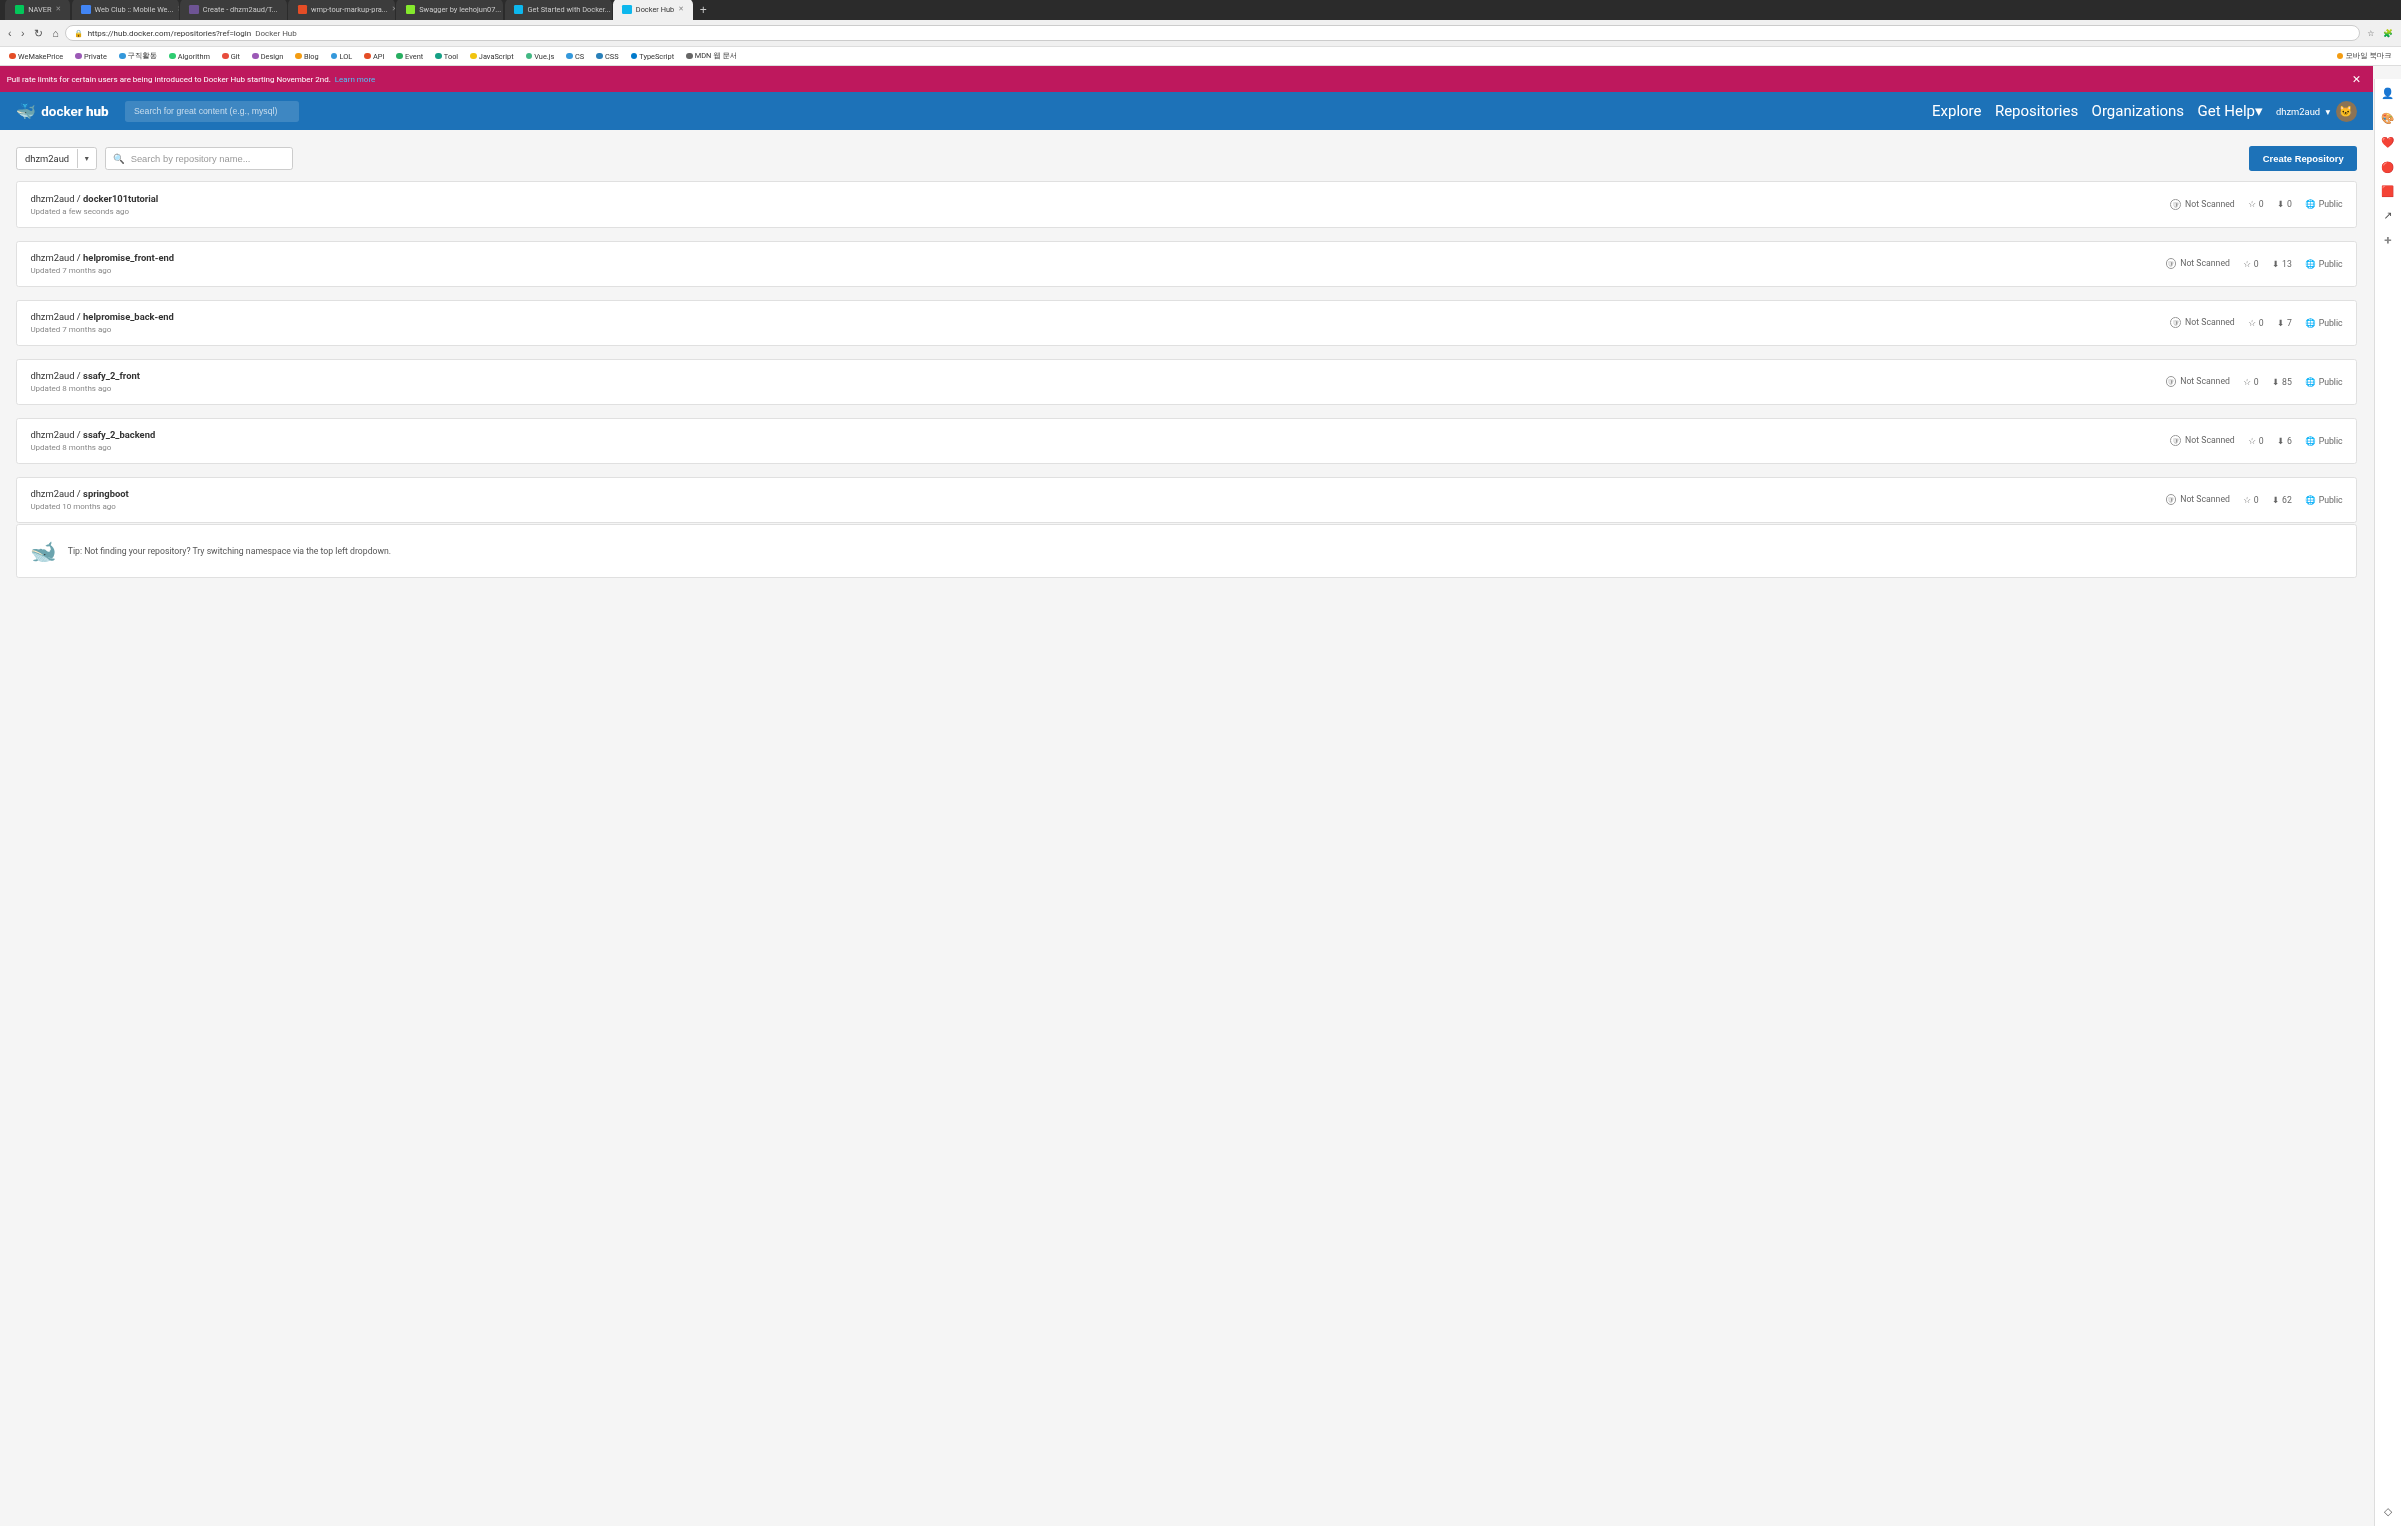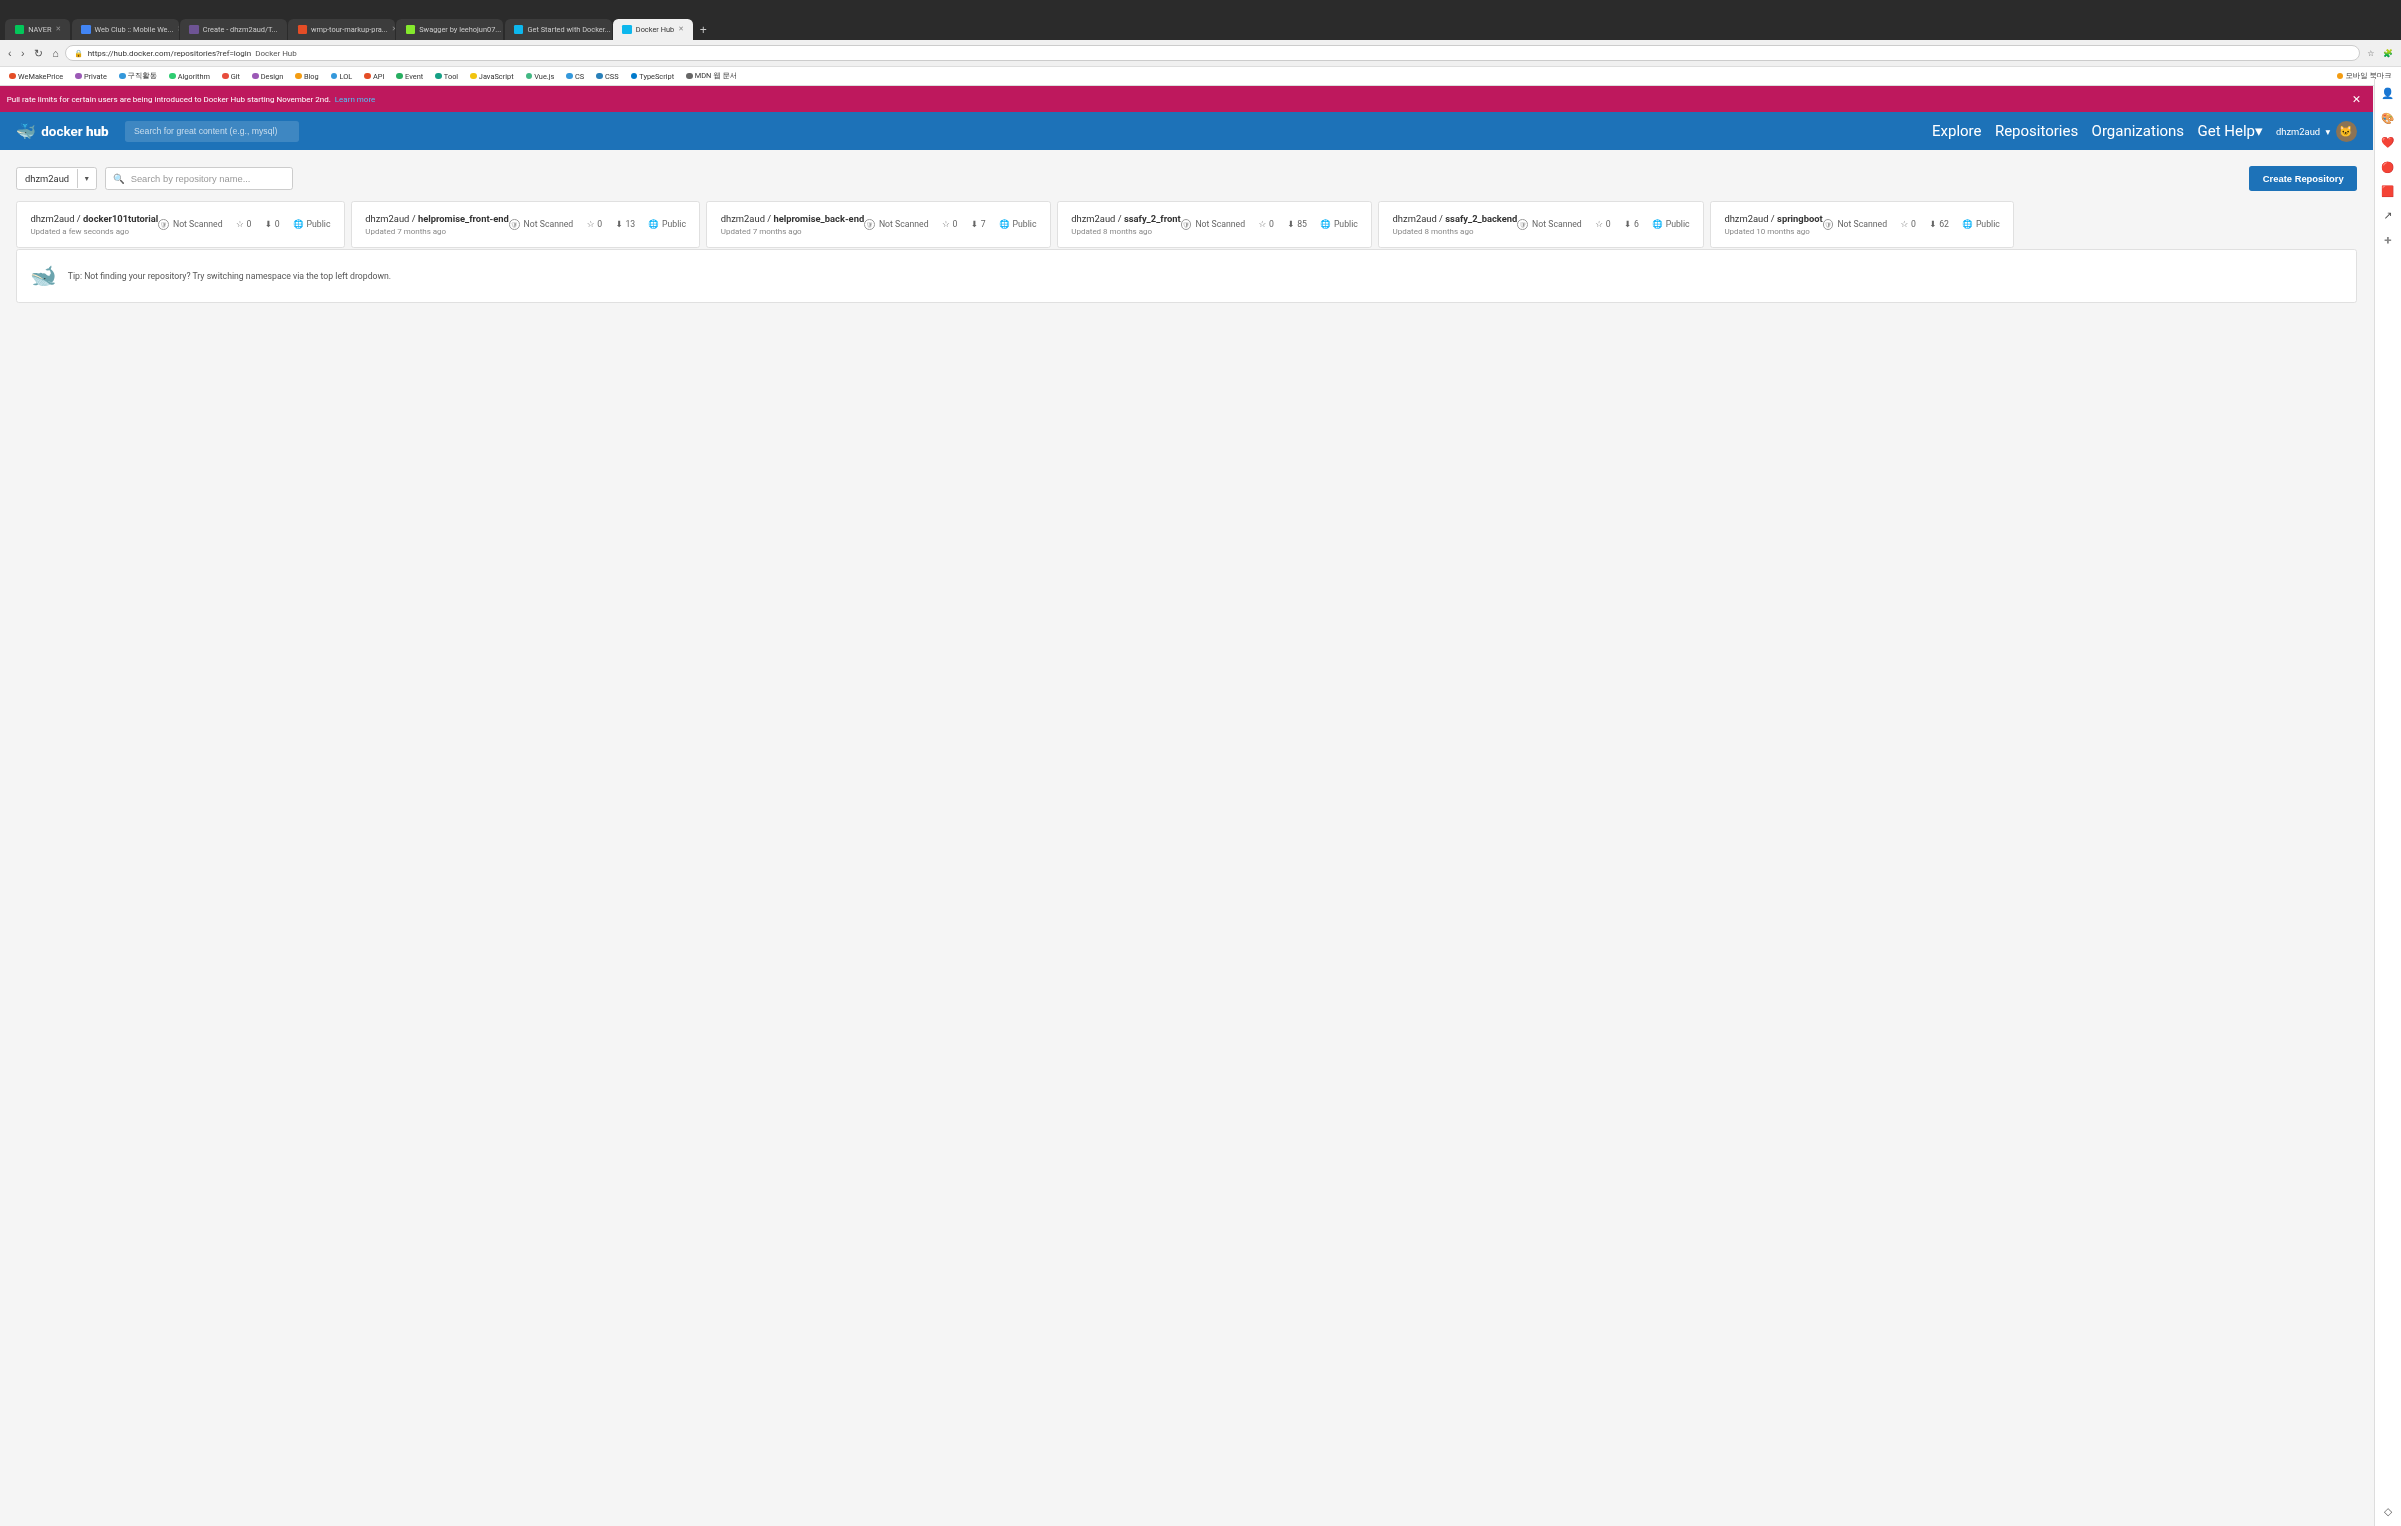--- a/index.html
+++ b/index.html
@@ -1,20 +1,20 @@
 <!DOCTYPE html>
 <html style="font-size:10.7px"><head>
   <meta charset="utf-8">
   <style>
     * { box-sizing: border-box; margin: 0; padding: 0; }
     body { font-family: -apple-system, BlinkMacSystemFont, 'Segoe UI', Roboto, sans-serif; background: #f5f5f5; font-size: 9.4px; }
 
     
     .browser-chrome { background: #3c3c3c; width: 100%; }
-    .tab-bar { background: #2b2b2b; display: flex; align-items: flex-end; padding: 5.4px 5.4px 0 5.4px; gap: 1.3px; height: 40px; }
+    .tab-bar { background: #2b2b2b; display: flex; align-items: flex-end; padding: 5.4px 5.4px 0 5.4px; gap: 1.3px; height: 20px; }
     .tab { background: #3c3c3c; border-radius: 5.4px 5.4px 0 0; padding: 4px 9.4px; font-size: 7.4px; color: #ccc; display: flex; align-items: center; gap: 4px; max-width: 107px; white-space: nowrap; overflow: hidden; text-overflow: ellipsis; height: 21.4px; cursor: pointer; }
     .tab.active { background: #f0f0f0; color: #333; }
     .tab-favicon { width: 9.4px; height: 9.4px; border-radius: 1.3px; flex-shrink: 0; }
     .tab-close { margin-left: auto; opacity: 0.6; font-size: 6.7px; flex-shrink: 0; }
     .tab-new { background: transparent; border: none; color: #ccc; font-size: 12px; padding: 2.7px 5.4px; cursor: pointer; }
 
     .toolbar { background: #f0f0f0; display: flex; align-items: center; padding: 4px 5.4px; gap: 4px; height: 27px; border-bottom: 0.7px solid #ddd; }
     .toolbar-btn { background: none; border: none; color: #555; font-size: 10.7px; cursor: pointer; padding: 1.3px 2.7px; border-radius: 2.7px; }
     .address-bar { flex: 1; background: white; border: 0.7px solid #ccc; border-radius: 13.4px; padding: 2.7px 8px; font-size: 8px; color: #333; display: flex; align-items: center; gap: 4px; }
     .address-lock { font-size: 7.4px; color: #555; }
@@ -51,21 +51,21 @@
     .repo-controls { display: flex; align-items: center; gap: 8px; margin-bottom: 10.7px; }
     .namespace-select { display: flex; align-items: center; border: 0.7px solid #ccc; border-radius: 2.7px; background: white; overflow: hidden; }
     .namespace-value { padding: 5.4px 8px; font-size: 9.4px; color: #333; }
     .namespace-arrow { padding: 5.4px 6.7px; border-left: 0.7px solid #ccc; color: #555; cursor: pointer; font-size: 8px; }
     .repo-search { display: flex; align-items: center; border: 0.7px solid #ccc; border-radius: 2.7px; background: white; padding: 5.4px 8px; gap: 5.4px; width: 188px; }
     .repo-search input { border: none; outline: none; font-size: 9.4px; color: #333; width: 100%; }
     .repo-search input::placeholder { color: #999; }
     .create-repo-btn { margin-left: auto; background: #1d72b8; color: white; border: none; border-radius: 2.7px; padding: 6.7px 13.4px; font-size: 9.4px; font-weight: 600; cursor: pointer; }
 
     
-    .repo-list { display: flex; flex-direction: row; gap: 6px; }
+    .repo-list { display: flex; flex-direction: column; gap: 13px; }
     .repo-item { background: white; border: 0.7px solid #e0e0e0; border-radius: 2.7px; padding: 10.7px 13.4px; display: flex; align-items: center; }
     .repo-info { flex: 1; }
     .repo-name { font-size: 9.4px; color: #333; margin-bottom: 2.7px; }
     .repo-name span { font-weight: 700; }
     .repo-updated { font-size: 8px; color: #888; }
     .repo-meta { display: flex; align-items: center; gap: 13.4px; }
     .repo-scan { display: flex; gap: 4px; color: #666; font-size: 8.7px; }
     .scan-icon { width: 10.7px; height: 10.7px; border: 1px solid #999; border-radius: 50%; display: flex; align-items: center; justify-content: center; font-size: 6px; color: #999; }
     .repo-stars { display: flex; align-items: center; gap: 2.7px; color: #666; font-size: 8.7px; }
     .repo-downloads { display: flex; align-items: center; gap: 2.7px; color: #666; font-size: 8.7px; }

